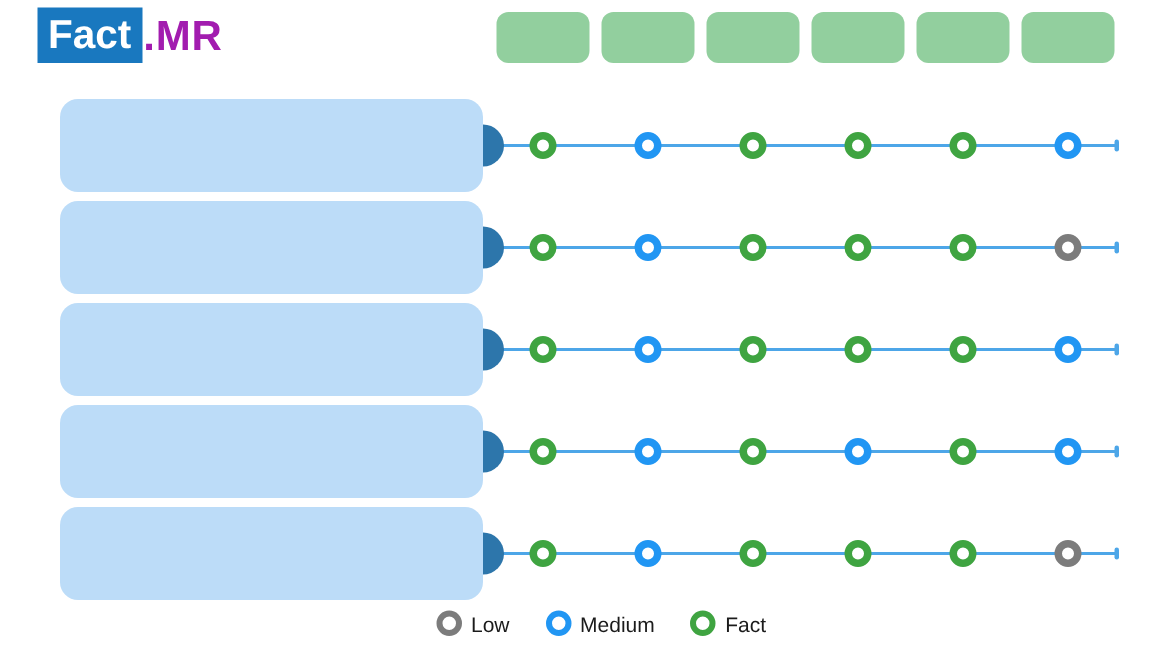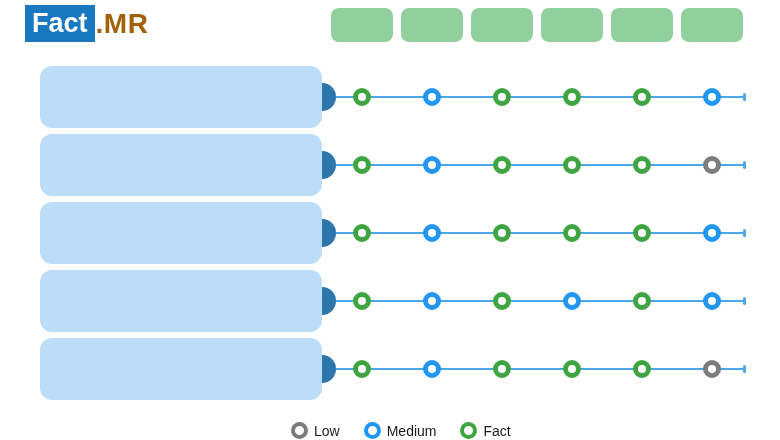--- a/index.html
+++ b/index.html
@@ -6,40 +6,40 @@
   .stage {
     position:relative; width:780px; height:440px; background:#ffffff;
     overflow:hidden; font-family:"Liberation Sans", sans-serif;
   }
   
   .logo { position:absolute; left:25px; top:5px; display:flex; align-items:center; }
   .logo-fact {
     display:inline-block; background:#1978bf; color:#ffffff;
     font-size:27px; font-weight:600; line-height:36px; padding:0 7px 1px 7px;
   }
-  .logo-mr { color:#a16207; font-size:28px; font-weight:800; margin-left:1px; letter-spacing:0.5px; }
+  .logo-mr { color:#a21caf; font-size:28px; font-weight:800; margin-left:1px; letter-spacing:0.5px; }
   
   .col-box { position:absolute; top:8px; width:62px; height:34px; border-radius:8px; background:#92cf9e; }
   
   .row-box {
     position:absolute; left:40px; width:282px; height:62px; border-radius:12px;
     background:#bcdcf8;
   }
   .bullet { position:absolute; width:14px; height:28px; border-radius:0 14px 14px 0; background:#2d76ab; }
   .rowline { position:absolute; height:2px; background:#4da6e8; }
   .rowline::after {
     content:""; position:absolute; right:-2px; top:-3px; width:3px; height:8px;
     background:#4da6e8; border-radius:2px;
   }
   .dot {
     position:absolute; width:8px; height:8px; border-radius:50%;
     background:#ffffff; border:5px solid #3fa441; box-sizing:content-box;
   }
   
-  .legend { position:absolute; left:291px; top:422px; display:flex; align-items:center; }
+  .legend { position:absolute; left:291px; top:407px; display:flex; align-items:center; }
   .legend-item { display:flex; align-items:center; margin-right:24px; }
   .legend-ring {
     width:9px; height:9px; border-radius:50%; background:#ffffff;
     border:4px solid #7c7c7c; box-sizing:content-box; margin-right:6px;
   }
   .legend-label { font-size:14px; color:#1b1b1b; }
 </style>
 </head>
 <body>
 

